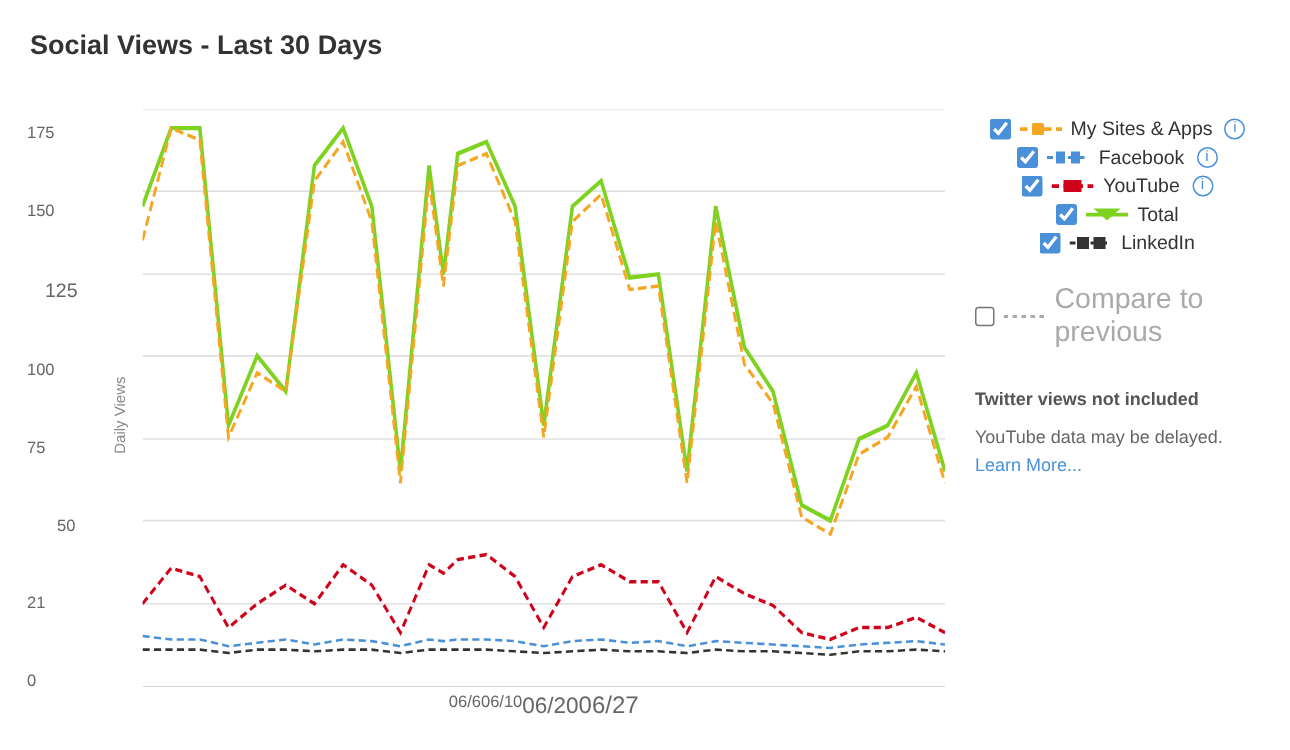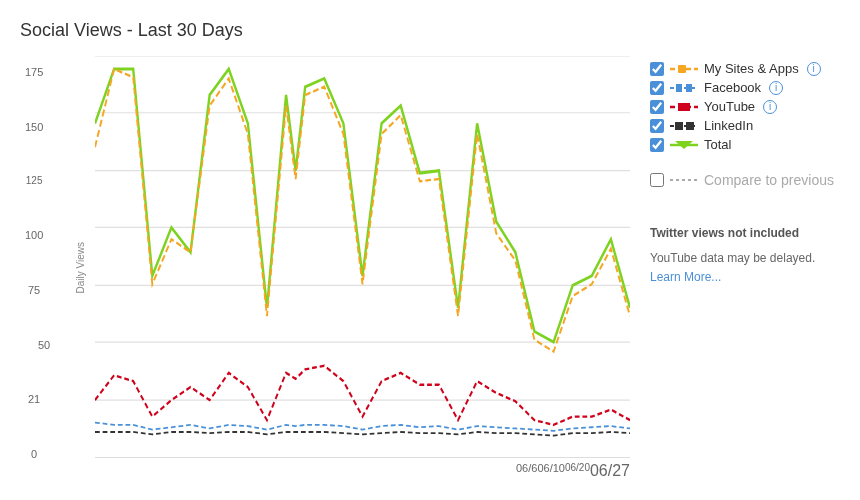--- a/index.html
+++ b/index.html
@@ -12,23 +12,23 @@
     }
     .container {
       width: 860px;
       height: 500px;
       padding: 20px;
       display: flex;
       flex-direction: column;
     }
     .title {
       font-size: 18px;
-      font-weight: normal;
+      font-weight: bold;
       color: #333;
-      margin-bottom: 15px;
+      margin-bottom: 32px;
     }
     .chart-area {
       display: flex;
       flex: 1;
     }
     .chart-wrapper {
       flex: 1;
       position: relative;
       display: flex;
     }
@@ -56,20 +56,21 @@
       font-size: 11px;
       color: #666;
     }
     .legend {
       width: 210px;
       padding-left: 20px;
       display: flex;
       flex-direction: column;
       gap: 4px;
       padding-top: 5px;
+      align-items: center;
     }
     .legend-item {
       display: flex;
       align-items: center;
       gap: 6px;
       font-size: 13px;
       color: #333;
     }
     .legend-checkbox {
       width: 14px;
@@ -105,44 +106,43 @@
       align-items: center;
       gap: 6px;
       font-size: 13px;
       color: #aaa;
     }
     .compare-checkbox {
       width: 14px;
       height: 14px;
     }
     .notes {
-      margin-top: 12px;
       font-size: 12px;
       color: #666;
       line-height: 1.6;
     }
     .learn-more {
       color: #4a90d9;
       text-decoration: none;
     }
   </style>
 </head>
 <body>
 
 <div class="container">
   <div class="title">Social Views - Last 30 Days</div>
   <div class="chart-area">
     <div class="chart-wrapper">
 
       <div class="y-axis-label">
         <div style="position:relative; width:100%; height:100%; display:flex; flex-direction:column; justify-content:space-between; padding-top:10px;">
-          <div style="position:absolute; left:-2px; top:0; height:100%; display:flex; flex-direction:column; justify-content:space-between; align-items:center; padding:10px 0 20px 0;">
+          <div style="position:absolute; left:-2px; top:0; height:100%; display:flex; flex-direction:column; justify-content:space-between; align-items:flex-start; padding:10px 0 20px 0;">
             <span style="font-size:11px;color:#666;">175</span>
             <span style="font-size:11px;color:#666;">150</span>
-            <span style="font-size:10px;color:#666;">125</span>
+            <span style="font-size:13px;color:#666;margin-left:12px;">125</span>
             <span style="font-size:11px;color:#666;">100</span>
             <span style="font-size:11px;color:#666;">75</span>
             <span style="font-size:11px;color:#666;padding-left:20px;">50</span>
             <span style="font-size:11px;color:#666;">21</span>
             <span style="font-size:11px;color:#666;">0</span>
           </div>
         </div>
       </div>
 
       <div style="width:30px; display:flex; align-items:center; justify-content:center;">
@@ -323,24 +323,24 @@
                 480,312
                 500,305
                 520,305
                 540,299
                 560,308
               "></polyline>
 
             <line x1="0" y1="340" x2="560" y2="340" stroke="#ccc" stroke-width="1"></line>
           </svg>
         </div>
-        <div class="x-axis-labels" style="padding-left:0; display:flex; justify-content:flex-end; padding-top:4px;">
+        <div class="x-axis-labels" style="padding-left:0; display:flex; justify-content:center; padding-top:4px;">
           <span style="font-size:11px;color:#666;">06/6</span>
           <span style="font-size:11px;color:#666;">06/10</span>
-          <span style="font-size:10px;color:#666;">06/20</span>
+          <span style="font-size:15px;color:#666;">06/20</span>
           <span style="font-size:16px;color:#666;">06/27</span>
         </div>
       </div>
     </div>
 
     <div class="legend">
 
       <div class="legend-item">
         <input type="checkbox" class="legend-checkbox" checked="" style="">
         <div class="legend-icon">
@@ -375,49 +375,49 @@
           </svg>
         </div>
         <span class="legend-label">YouTube</span>
         <span class="info-icon">i</span>
       </div>
 
       <div class="legend-item">
         <input type="checkbox" class="legend-checkbox" checked="" style="">
         <div class="legend-icon">
           <svg width="28" height="14">
+            <line x1="0" y1="7" x2="28" y2="7" stroke="#7ed321" stroke-width="2.5"></line>
+            <polygon points="5,3 14,11 23,3" fill="#7ed321"></polygon>
+          </svg>
+        </div>
+        <span class="legend-label">Total</span>
+      </div>
+
+      <div class="legend-item">
+        <input type="checkbox" class="legend-checkbox" checked="" style="">
+        <div class="legend-icon">
+          <svg width="28" height="14">
             <line x1="0" y1="7" x2="28" y2="7" stroke="#333" stroke-width="2" stroke-dasharray="4,3"></line>
             <rect x="5" y="3" width="8" height="8" fill="#333" rx="0"></rect>
             <rect x="16" y="3" width="8" height="8" fill="#333" rx="0"></rect>
           </svg>
         </div>
         <span class="legend-label">LinkedIn</span>
       </div>
 
-      <div class="legend-item">
-        <input type="checkbox" class="legend-checkbox" checked="" style="">
-        <div class="legend-icon">
-          <svg width="28" height="14">
-            <line x1="0" y1="7" x2="28" y2="7" stroke="#7ed321" stroke-width="2.5"></line>
-            <polygon points="5,3 14,11 23,3" fill="#7ed321"></polygon>
-          </svg>
-        </div>
-        <span class="legend-label">Total</span>
-      </div>
-
       <div style="height:12px;"></div>
 
       <div class="compare-item">
         <input type="checkbox" class="compare-checkbox" style="">
         <div class="legend-icon">
           <svg width="28" height="14">
             <line x1="0" y1="7" x2="28" y2="7" stroke="#aaa" stroke-width="2" stroke-dasharray="3,3"></line>
           </svg>
         </div>
-        <span style="font-size:14px;color:#aaa;">Compare to previous</span>
+        <span style="font-size:19px;color:#aaa;">Compare to previous</span>
       </div>
 
       <div style="height:16px;"></div>
       <div class="notes">
         <div style="font-weight:bold;color:#555;font-size:12px;margin-bottom:6px;">Twitter views not included</div>
         <div style="font-size:12px;color:#666;">
           <span>YouTube data may be delayed.</span>
           <a href="#" class="learn-more">Learn More...</a>
         </div>
       </div>

